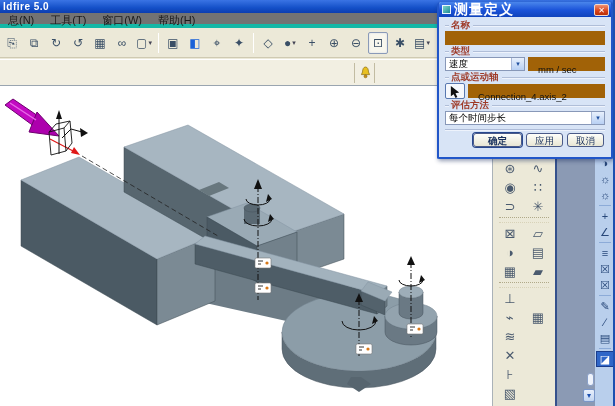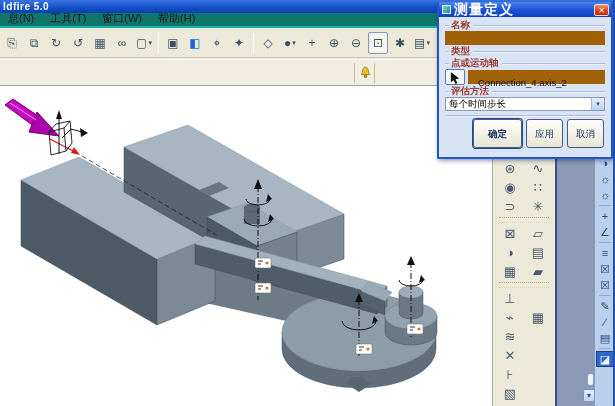--- a/index.html
+++ b/index.html
@@ -7,22 +7,22 @@
   body { position:relative; font-family:"Liberation Sans","DejaVu Sans",sans-serif;
          background:#ece9d8; border-right:2px solid #1c50b0; }
 
   
   .titlebar { position:absolute; left:0; top:0; width:615px; height:13px;
     background:linear-gradient(#3a74e4,#1450c8 60%,#0c3eb0); display:flex; align-items:center; }
   .titlebar .title { color:#fff; font-weight:bold; font-size:10px; padding-left:3px; letter-spacing:.5px; }
 
   
   .menubar { position:absolute; left:0; top:13px; width:615px; height:15px;
-    background:#0f766e; display:flex; align-items:flex-end; font-size:11px; color:#1a1a1a;
-    border-bottom:2px solid #14b8a6; }
+    background:#737373; display:flex; align-items:flex-start; font-size:11px; color:#1a1a1a;
+    border-bottom:4px solid #14b8a6; }
   .menu-item { padding:0 8px; height:15px; line-height:15px; cursor:default; }
 
   
   .toolbar { position:absolute; left:0; top:28px; width:615px; height:30px;
     background:#ece9d8; display:flex; align-items:center; padding-left:1px;
     border-bottom:1px solid #cfcab2; }
   .tbtn { height:22px; min-width:20px; display:flex; align-items:center; justify-content:center;
     font-size:12px; color:#3a4f66; border:1px solid transparent; border-radius:2px; margin:0 1px; cursor:default; }
   .tbtn.boxed { border:1px solid #8a9ab8; background:#f8f7ee; box-shadow:inset 0 0 2px #cdd5e4; }
   .tbtn .glyph.accent { color:#1a62d8; }
@@ -89,21 +89,21 @@
     padding:0 3px; line-height:12px; color:#111; width:100%; font-family:"Liberation Sans",sans-serif; }
   .row { display:flex; gap:3px; align-items:center; }
   .combo { background:#fff; border:1px solid #8898b8; height:14px; display:flex; align-items:center; cursor:default; }
   .combo .ctext { flex:1; padding:0 3px; font-size:9.5px; line-height:12px; white-space:nowrap; overflow:hidden; }
   .combo .carrow { width:13px; height:12px; margin:0 0 0 auto; border-left:1px solid #a8b8d8;
     background:linear-gradient(#e8f0fc,#b8d0f4); color:#2050a0; font-size:7px; line-height:12px; text-align:center; }
   .sel-btn { width:20px; height:16px; background:#f6f8fc; border:1px solid #5878b0; border-radius:2px;
     display:flex; align-items:center; justify-content:center; flex:0 0 auto; cursor:default; }
   .dlg-sep { height:1px; background:#aebcd8; box-shadow:0 1px 0 #eef3fc; margin:4px 0 3px 0; }
   .btn-row { display:flex; justify-content:flex-end; gap:4px; padding:0 1px; }
-  .xp-btn { height:29px; border:1px solid #4a5a88; border-radius:3px; font-size:9.5px; color:#18305c;
+  .xp-btn { height:14px; border:1px solid #4a5a88; border-radius:3px; font-size:9.5px; color:#18305c;
     background:linear-gradient(#fefefa,#e8e6d4); padding:0 8px; line-height:13px; cursor:default; }
   .xp-btn.default { box-shadow:0 0 0 1px #28488e; font-weight:bold; padding:0 14px; }
 </style>
 </head>
 <body>
 
 <div class="titlebar">
   <span class="title">ldfire 5.0</span>
 </div>
 
@@ -416,20 +416,27 @@
       <span class="grp-label">名称</span>
       <div class="grp-line"></div>
     </div>
     <input class="field" value="speed" style="">
 
     <div class="grp-head">
       <div class="grp-line lead"></div>
       <span class="grp-label">类型</span>
       <div class="grp-line"></div>
     </div>
+    <div class="row">
+      <div class="combo" style="width:80px">
+        <span class="ctext">速度</span>
+        <span class="carrow">▾</span>
+      </div>
+      <div class="field" style="flex:1">mm / sec</div>
+    </div>
 
     <div class="grp-head">
       <div class="grp-line lead"></div>
       <span class="grp-label">点或运动轴</span>
       <div class="grp-line"></div>
     </div>
     <div class="row">
       <div class="sel-btn">
         <svg width="13" height="13" viewBox="0 0 14 14">
           <polygon points="2,1 11,8 7,9 9,13 7,14 5,10 2,12" fill="#111"></polygon>

